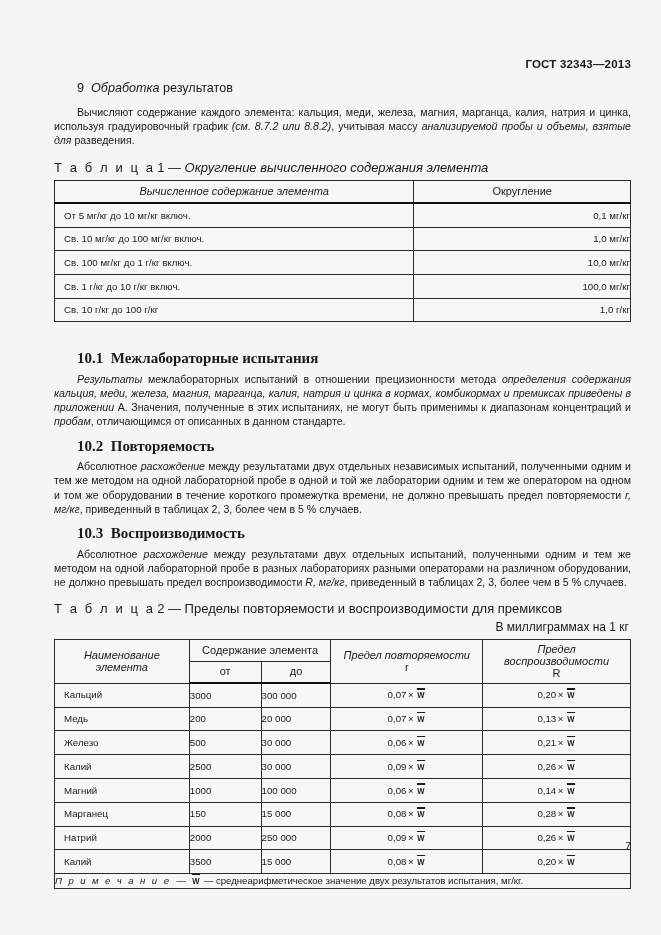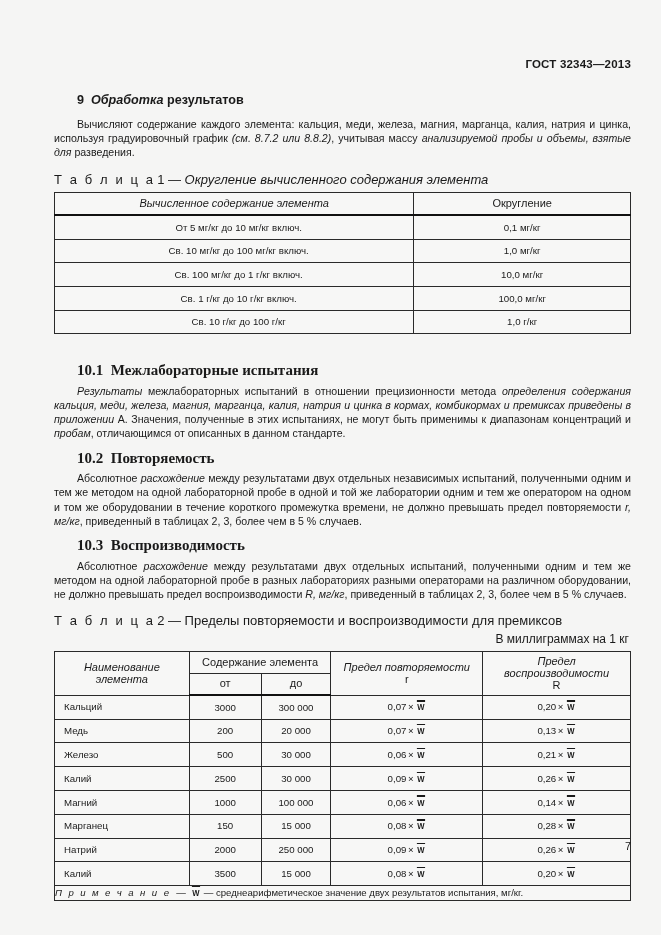--- a/index.html
+++ b/index.html
@@ -41,22 +41,22 @@
     left: 43px;
     top: 82px;
     width: 577px;
     font-size: 10.7px;
     line-height: 13.6px;
   }
 
   h2.sec {
     font-family: "Liberation Sans", "DejaVu Sans", sans-serif;
     font-size: 12.6px;
-    font-weight: bold;
-    margin: 12px 0 9px 0;
+    font-weight: normal;
+    margin: 0 0 9px 0;
     padding-left: 23px;
   }
   h2.sec .num { font-style: normal; }
   h2.sec .ital { font-style: italic; }
 
   h3.sub {
     font-family: Liberation Serif, serif;
     font-size: 15px;
     font-weight: bold;
     margin: 11px 0 6px 0;
@@ -117,34 +117,34 @@
     line-height: 11.5px;
   }
   
   table.gost thead tr.last-head td,
   table.gost thead tr.last-head th {
     border-bottom: 2.4px solid #111;
   }
   .cap-ital { font-style: italic; }
 
   
-  #table1 td.c1 { padding: 4.5px 0 4.5px 9px; text-align: center; }
-  #table1 td.c2 { text-align: center; padding: 4.5px 0; }
+  #table1 td.c1 { padding: 4.5px 0 4.5px 9px; text-align: left; }
+  #table1 td.c2 { text-align: right; padding: 4.5px 0; }
   #table1 thead td { padding: 5px 0; }
   #table1 col.w1 { width: 360px; }
   #table1 col.w2 { width: 217px; }
 
   
   #table2 col.e1 { width: 135px; }
   #table2 col.e2 { width: 72px; }
   #table2 col.e3 { width: 70px; }
   #table2 col.e4 { width: 152px; }
   #table2 col.e5 { width: 148px; }
   #table2 td.name { text-align: left; padding: 4.6px 0 4.6px 9px; }
-  #table2 td.num { text-align: center; padding: 0 0; }
+  #table2 td.num { text-align: left; padding: 0 0; }
   #table2 td.lim { text-align: center; padding: 4.6px 0; }
   #table2 thead td { padding: 3.5px 2px; }
   #table2 .hdr-tall { line-height: 11.8px; }
 
   .note-row td {
     text-align: left;
     padding: 5px 0 5px 14px;
     font-size: 9.6px;
     border-top: 2.4px solid #111;
   }

